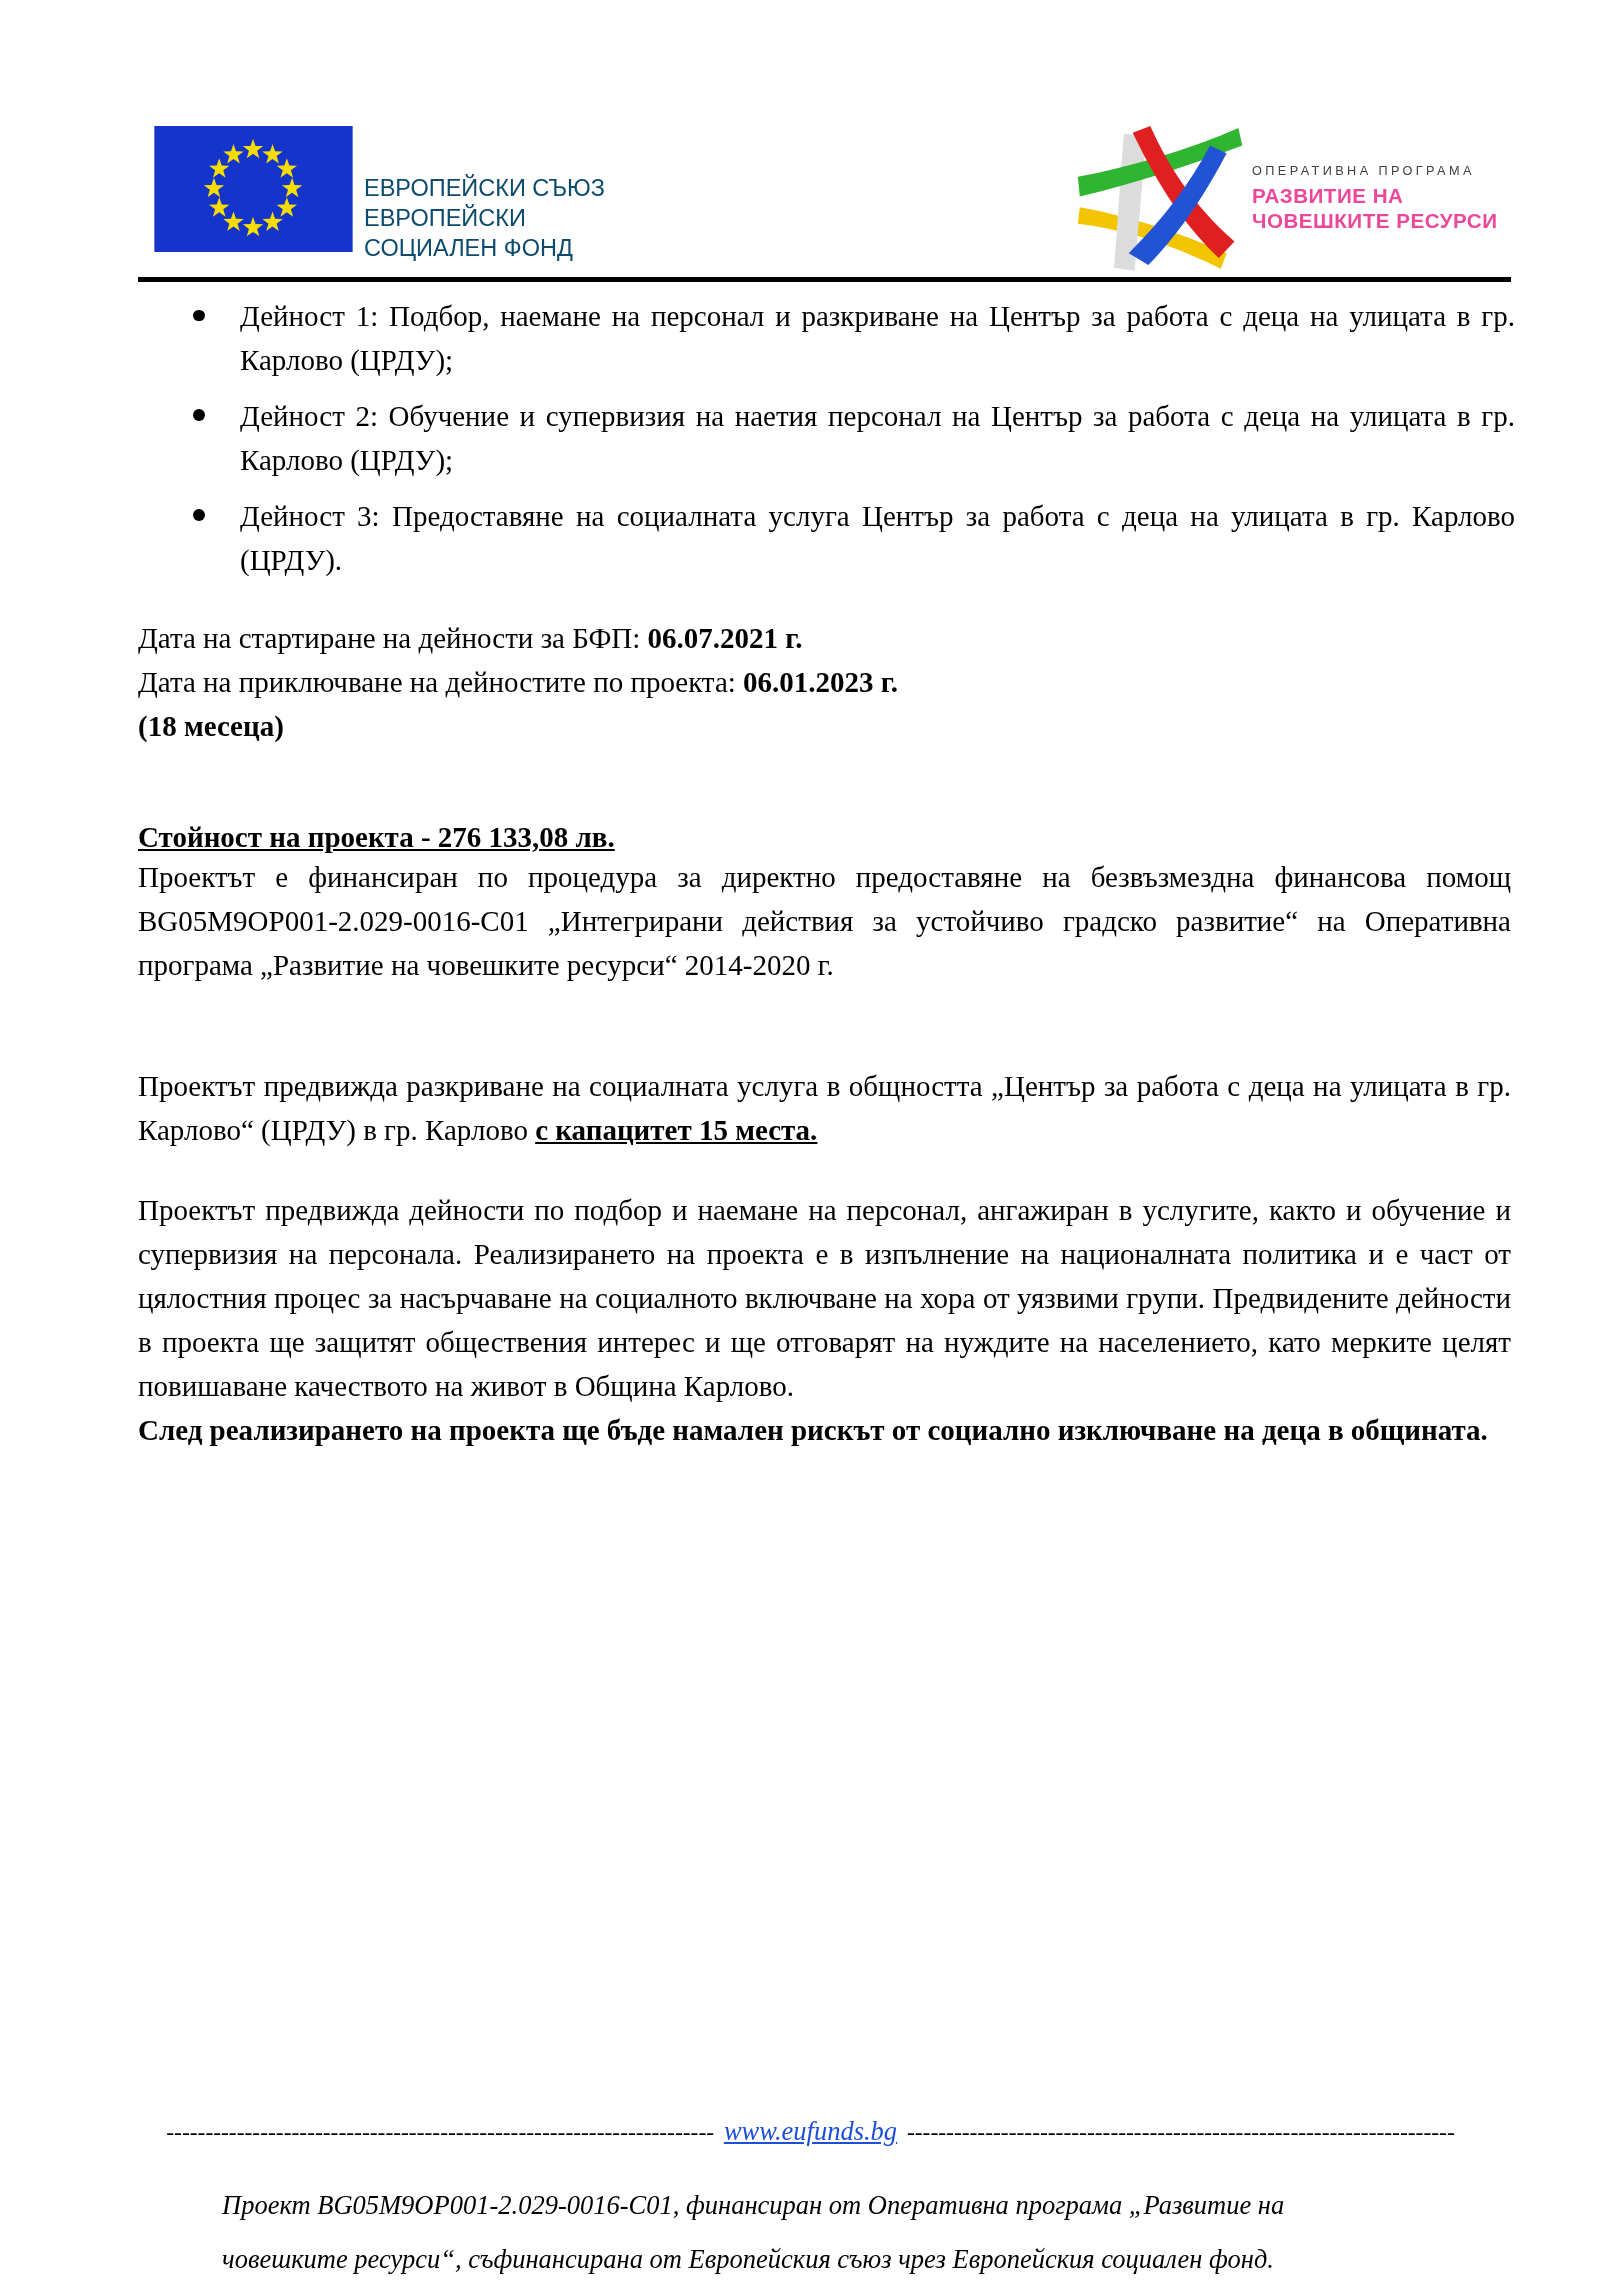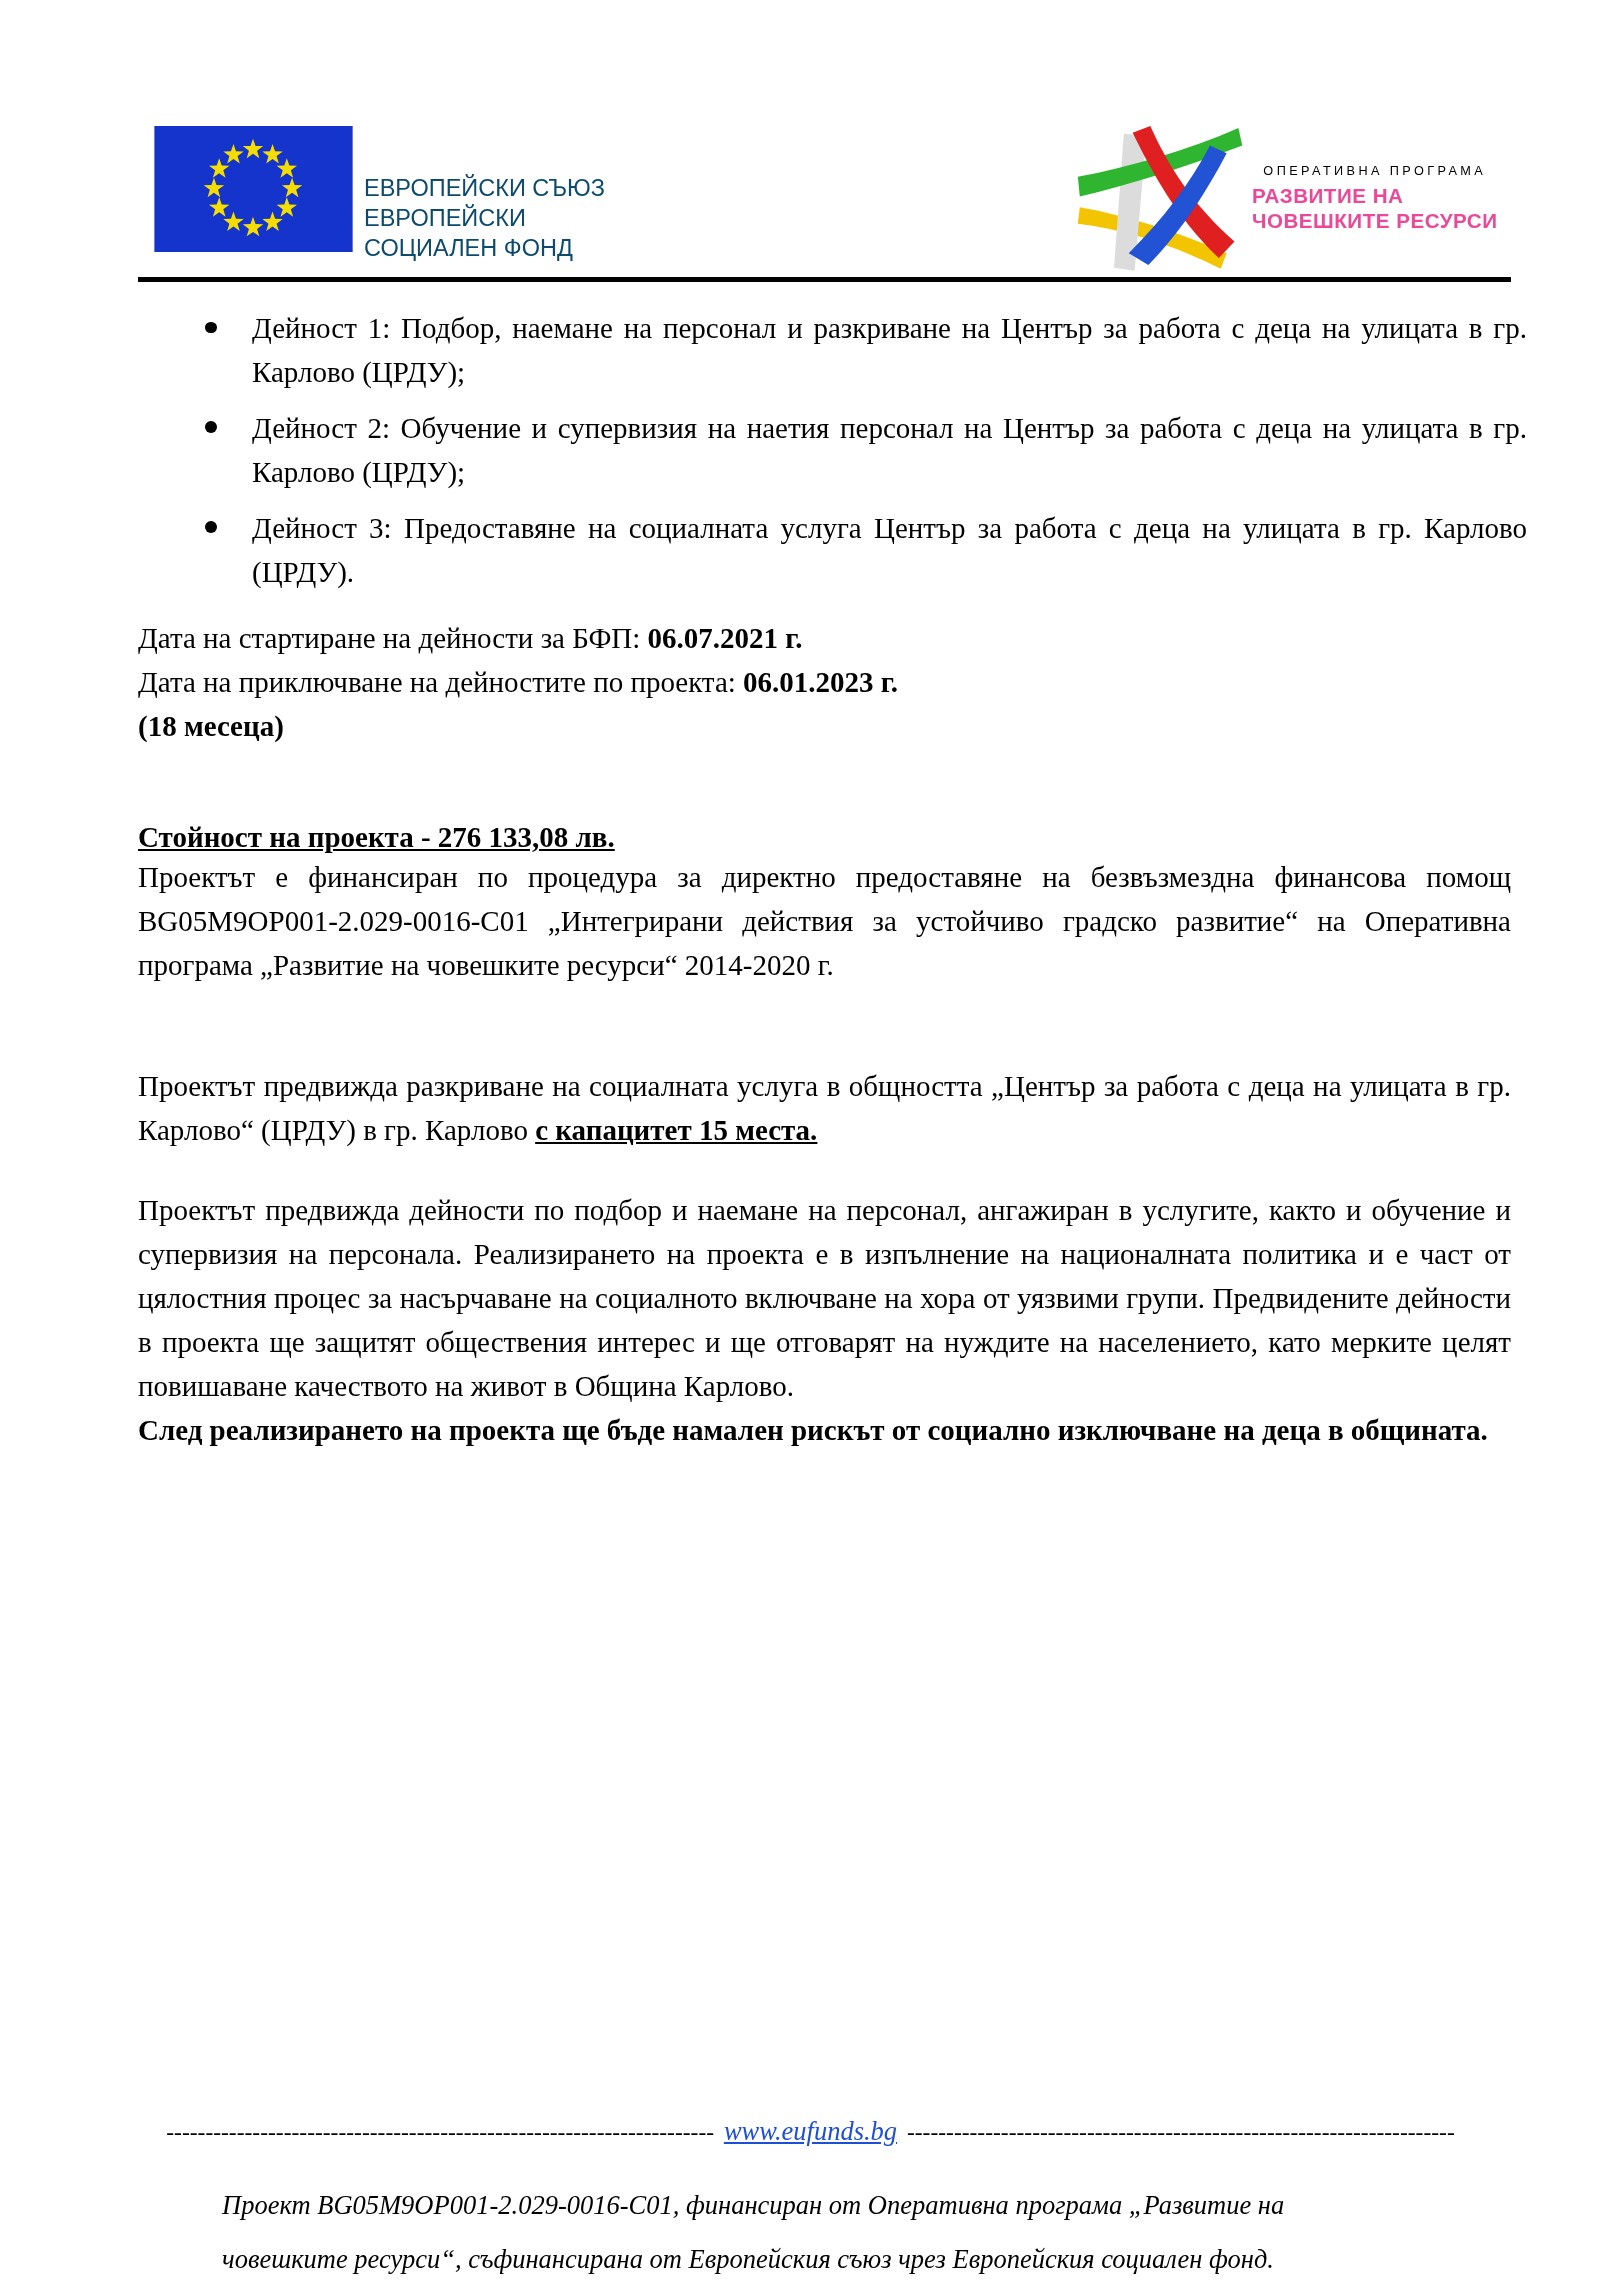--- a/index.html
+++ b/index.html
@@ -15,30 +15,30 @@
 
   
   .eu-flag { position:absolute; left:154px; top:126px; width:199px; height:126px; }
   .eu-text {
     position:absolute; left:364px; top:173px;
     font-family:"Liberation Sans", sans-serif;
     font-size:23.5px; line-height:30px; color:#0c4a6e;
   }
   .ribbons { position:absolute; left:1070px; top:106px; width:186px; height:172px; }
   .op-text { position:absolute; left:1252px; top:164px; font-family:"Liberation Sans", sans-serif; }
-  .op-label { font-size:12.7px; letter-spacing:3.4px; color:#000000; margin-bottom:4.9px; white-space:nowrap;text-align:center; }
+  .op-label { font-size:12.7px; letter-spacing:3.4px; color:#404040; margin-bottom:4.9px; white-space:nowrap; }
   .op-line  { font-size:20.6px; font-weight:bold; color:#ec4899; line-height:25.5px; letter-spacing:0.5px; white-space:nowrap; }
   .header-rule { position:absolute; left:138px; top:277px; width:1373px; height:4.9px; background:#000; }
 
   
   .block {
     position:absolute; left:138px; width:1373px;
     font-size:29px; line-height:44px; text-align:justify;
   }
-  .bullets { top:290px; list-style:none; margin:16px; padding:0; }
+  .bullets { top:290px; list-style:none; margin:4px; padding:0; }
   .bullets li { position:relative; padding-left:98px; margin-bottom:11.8px; }
   .bullet-dot {
     position:absolute; left:51px; top:15.7px;
     width:11.8px; height:11.8px; background:#000; border-radius:50%;
   }
   .dates { top:616px; }
   .dates .bold { font-weight:bold; }
   .value-heading { top:775px; font-weight:bold;margin-top:40px; }
   .value-heading span { text-decoration:underline; }
   .p1 { top:855px; }

